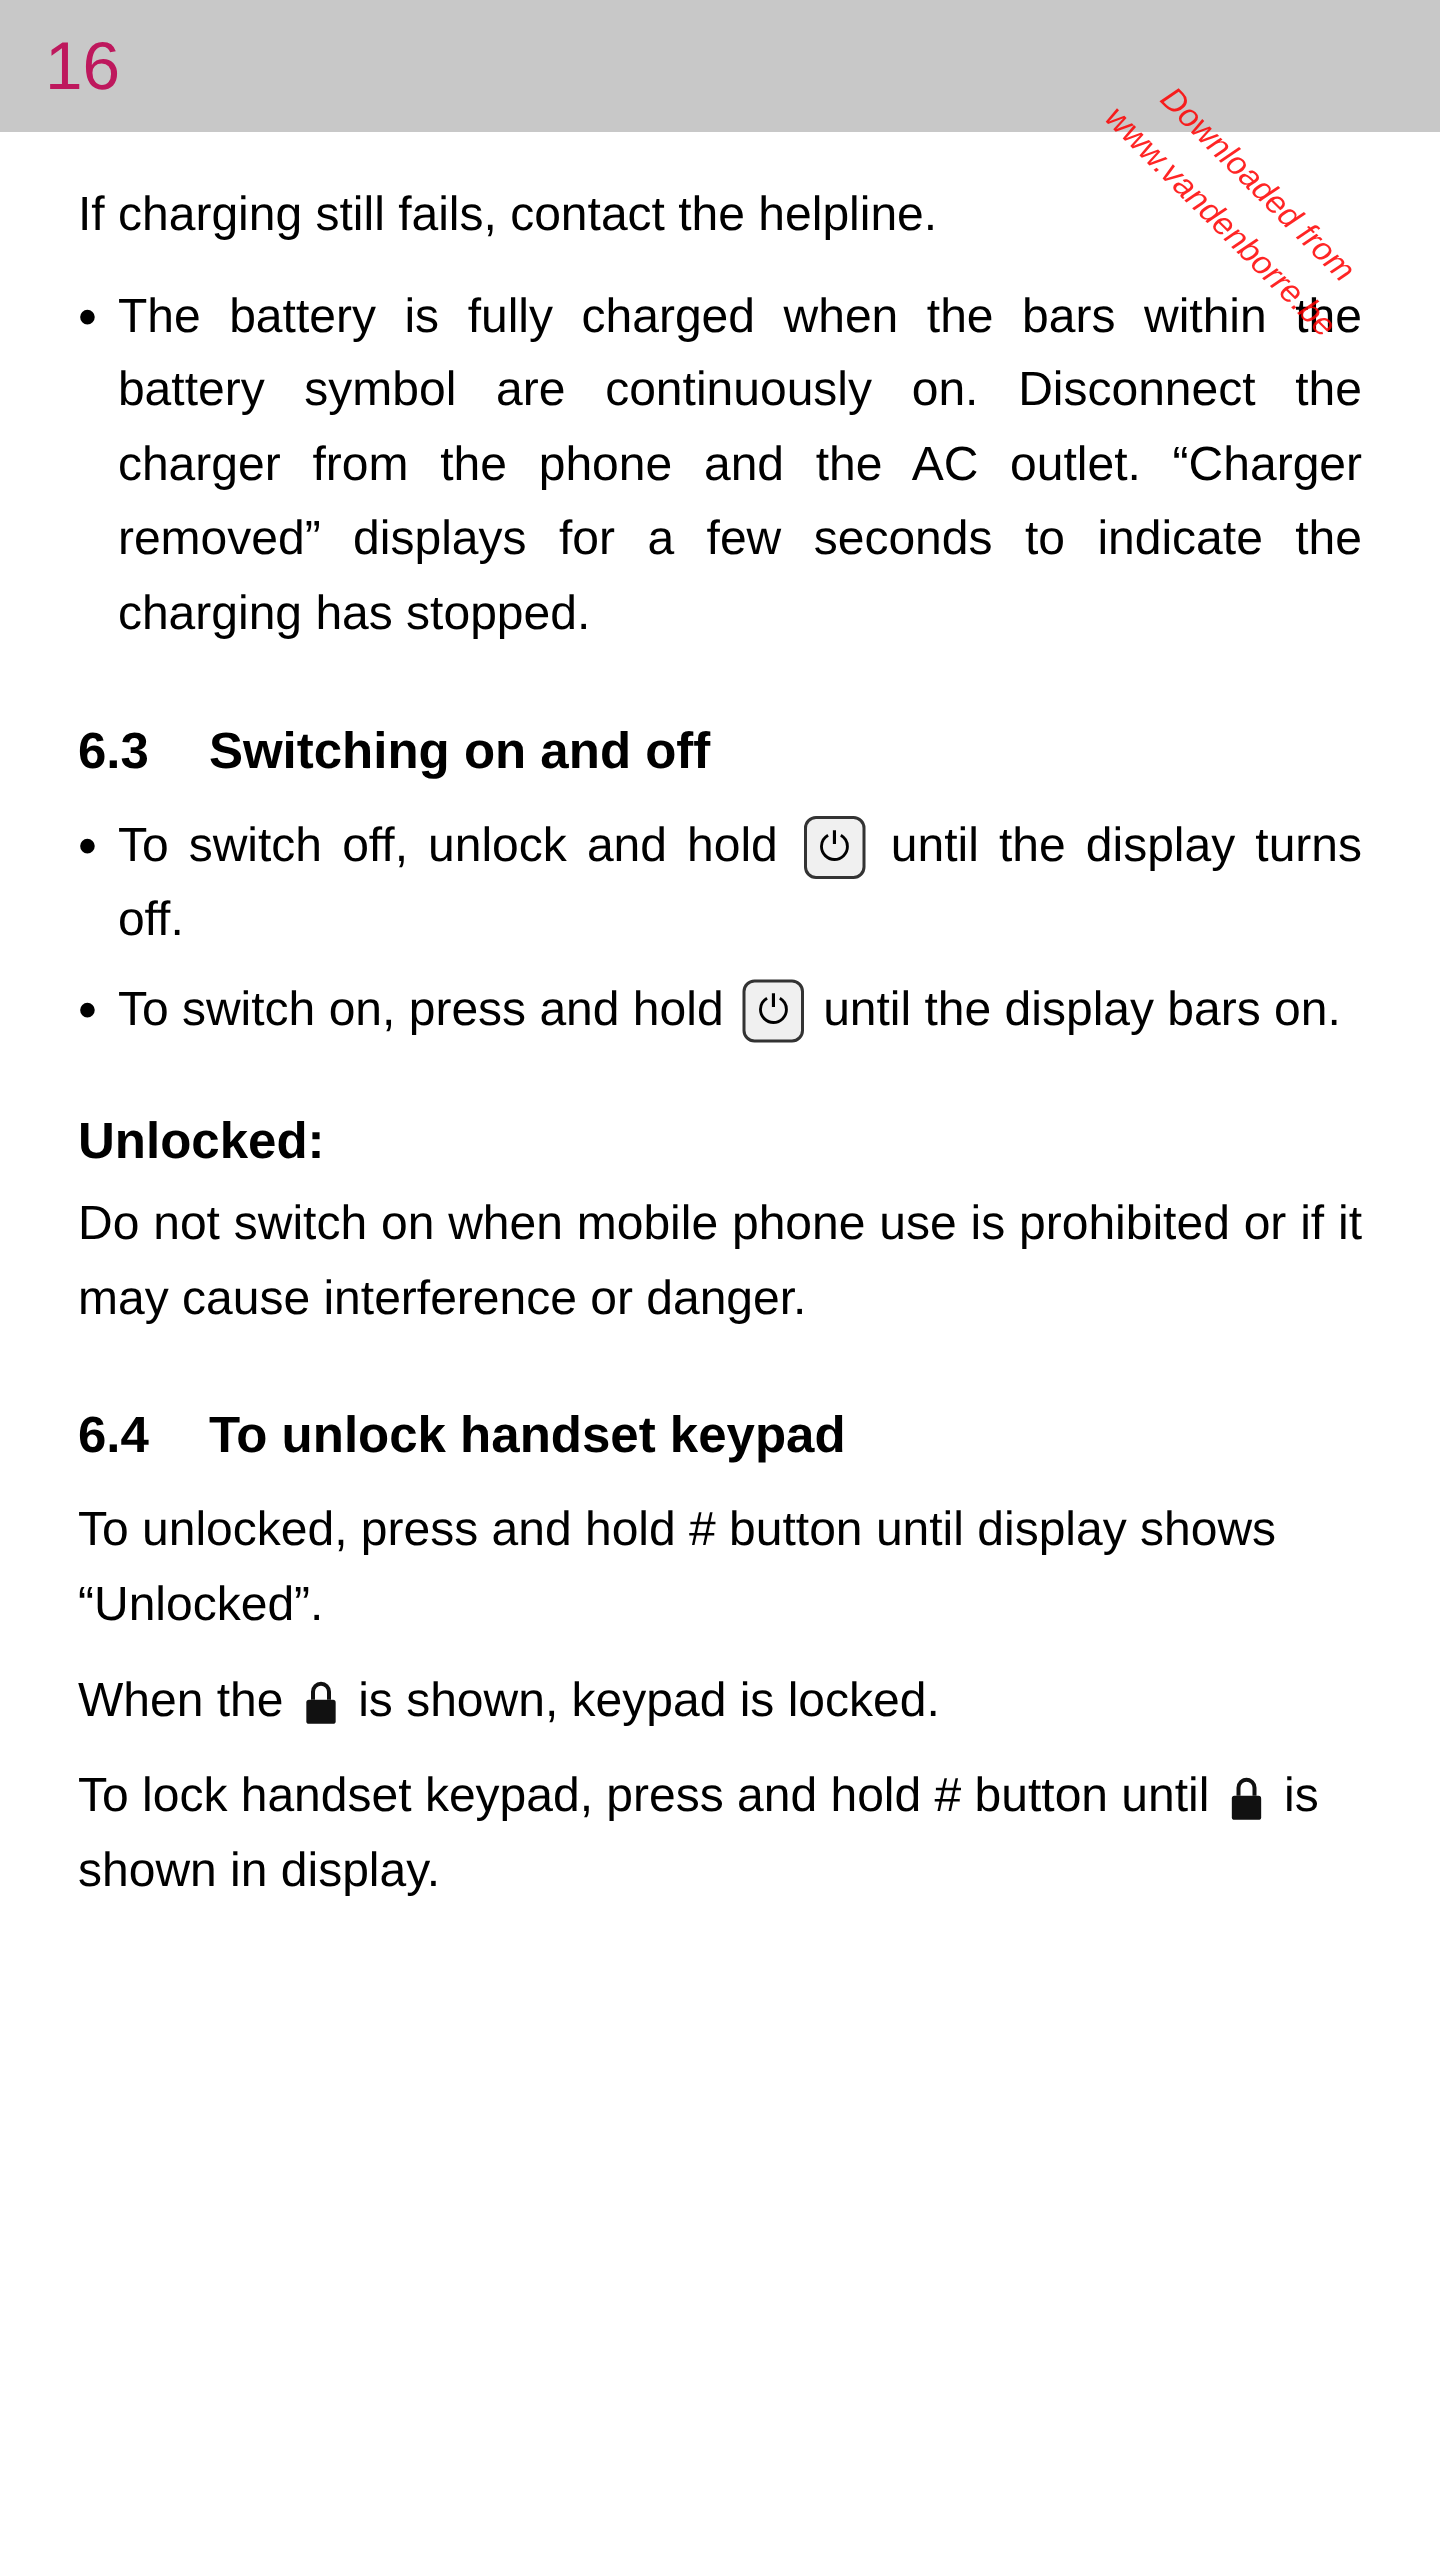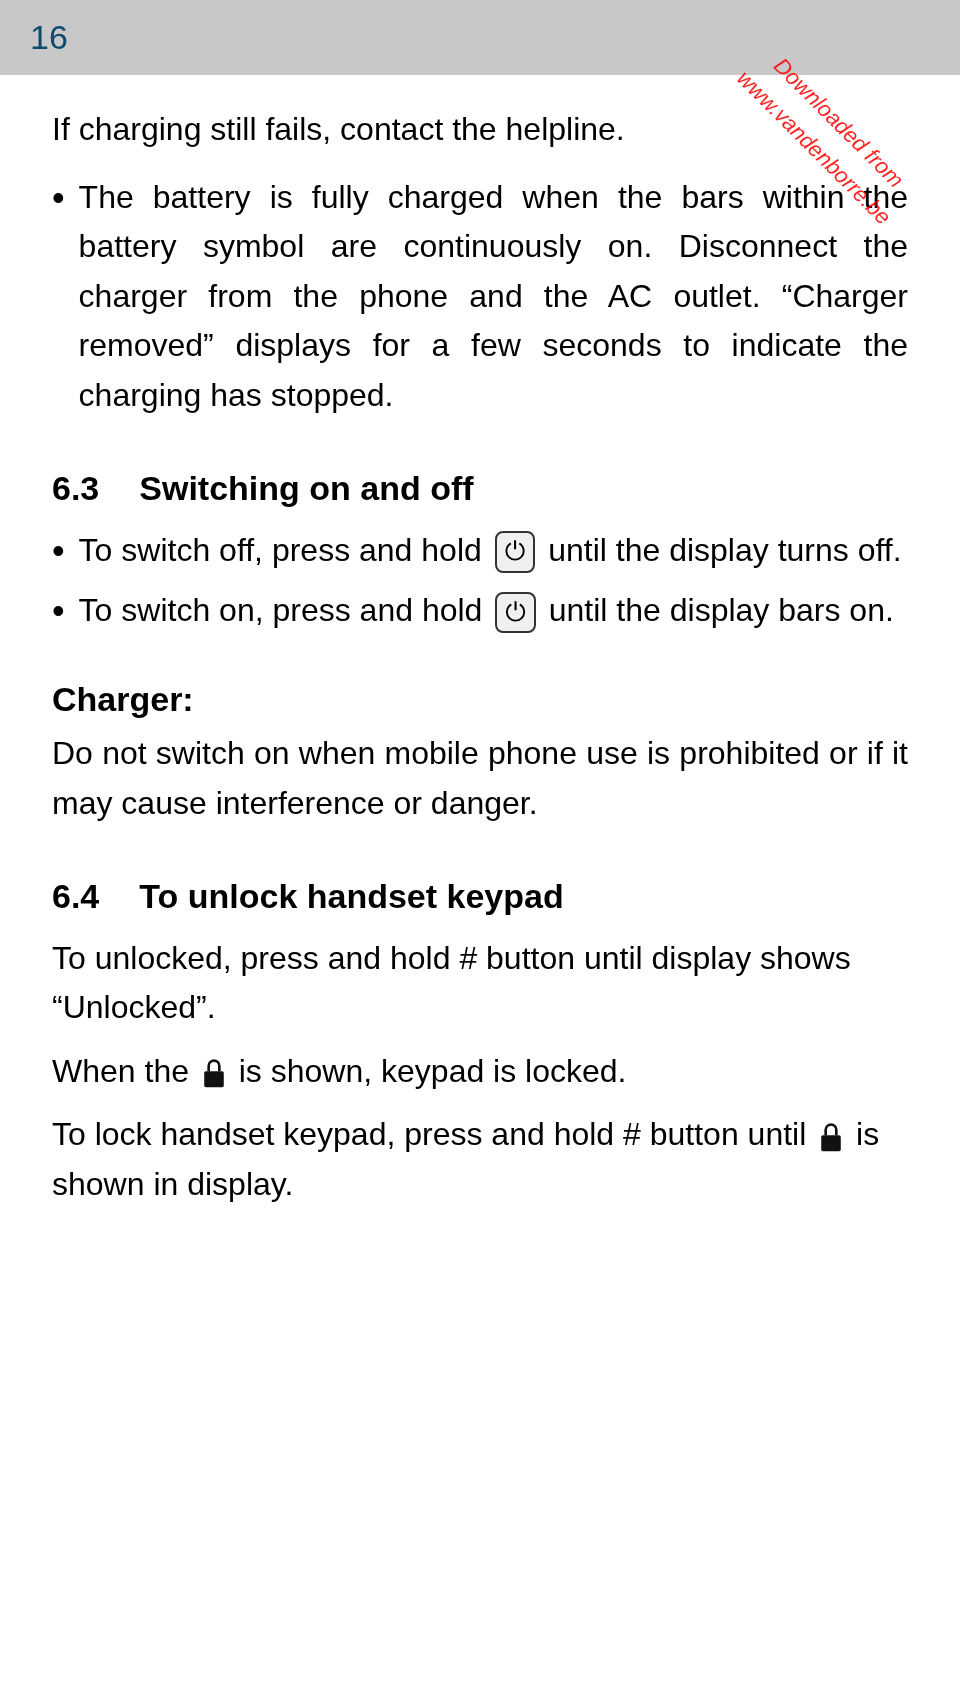--- a/index.html
+++ b/index.html
@@ -19,23 +19,23 @@
       overflow: hidden;
     }
 
     .page-header {
       background: #c8c8c8;
       padding: 18px 30px;
       margin-bottom: 30px;
     }
 
     .page-number {
-      font-size: 34px;
+      font-size: 45px;
       font-weight: normal;
-      color: #0c4a6e;
+      color: #be185d;
     }
 
     .content-area {
       padding: 0 52px;
     }
 
     .intro-paragraph {
       margin-bottom: 18px;
       line-height: 1.55;
       text-align: justify;
@@ -163,38 +163,38 @@
 
   <div class="section-block">
     <h2 class="section-heading">
       <span class="section-number">6.3</span><span>Switching on and off</span>
     </h2>
 
 
     <div class="bullet-item">
       <span class="bullet-dot">•</span>
       <span class="bullet-text">
-        <span>To switch off, press and hold</span>
+        <span>To switch off, unlock and hold</span>
         <span class="power-button-icon">⏻</span>
         <span>until the display turns off.</span>
       </span>
     </div>
 
     <div class="bullet-item">
       <span class="bullet-dot">•</span>
       <span class="bullet-text">
         <span>To switch on, press and hold</span>
         <span class="power-button-icon">⏻</span>
         <span>until the display bars on.</span>
       </span>
     </div>
   </div>
 
   <div class="warning-section">
-    <p class="warning-title">Charger:</p>
+    <p class="warning-title">Unlocked:</p>
     <p class="warning-text">Do not switch on when mobile phone use is prohibited or if it may cause interference or danger.</p>
   </div>
 
   <div class="section-block">
     <h2 class="section-heading">
       <span class="section-number">6.4</span><span>To unlock handset keypad</span>
     </h2>
 
     <p class="intro-text">
       <span>To unlocked, press and hold # button until display shows “</span><span class="bold-text">Unlocked</span><span>”.</span>

